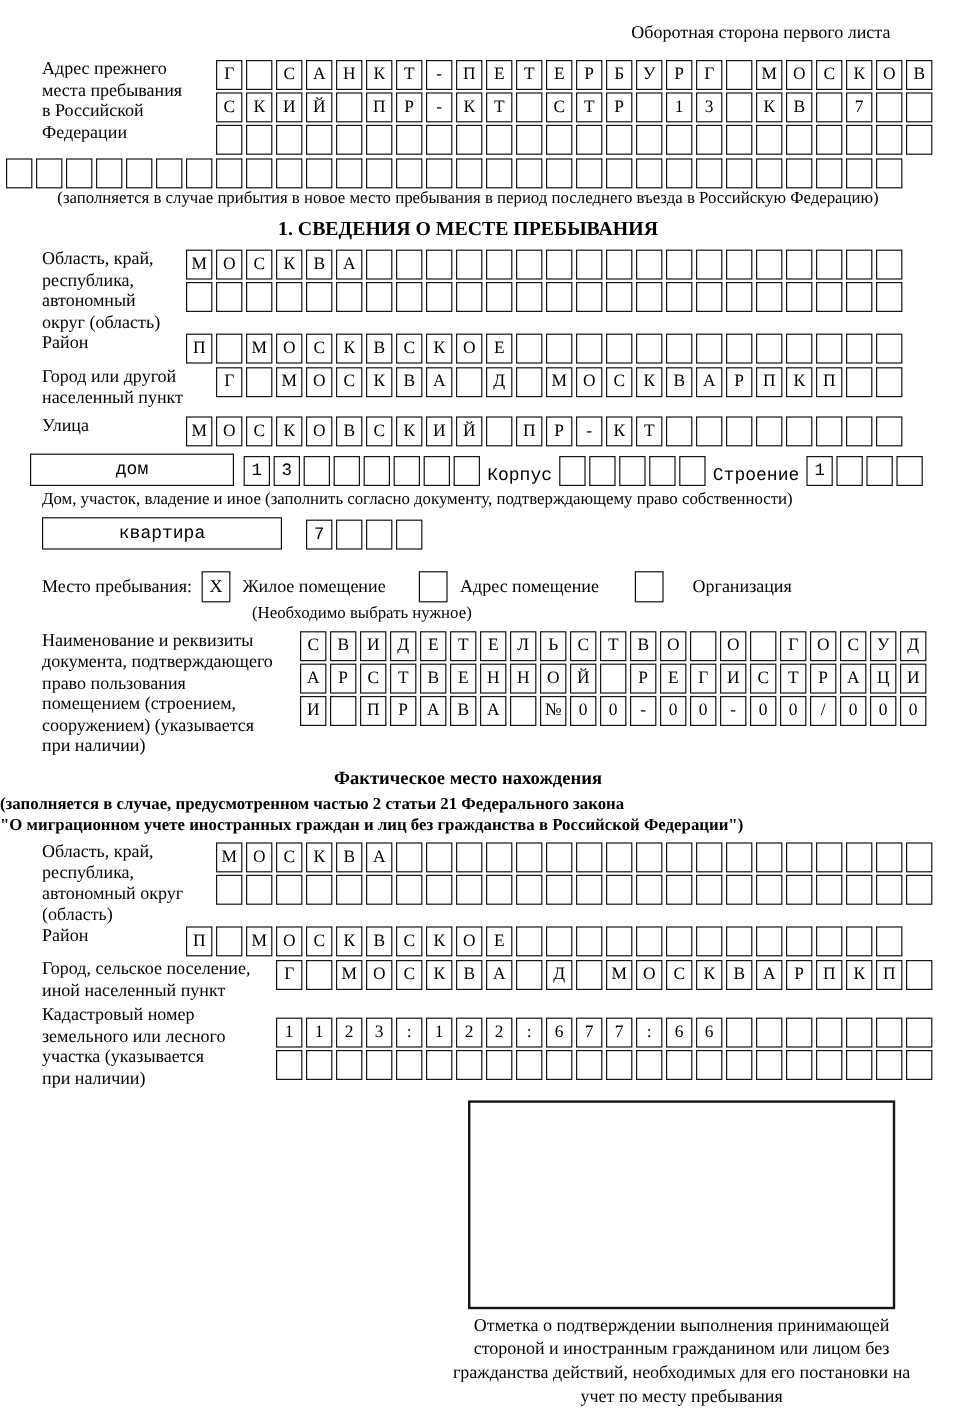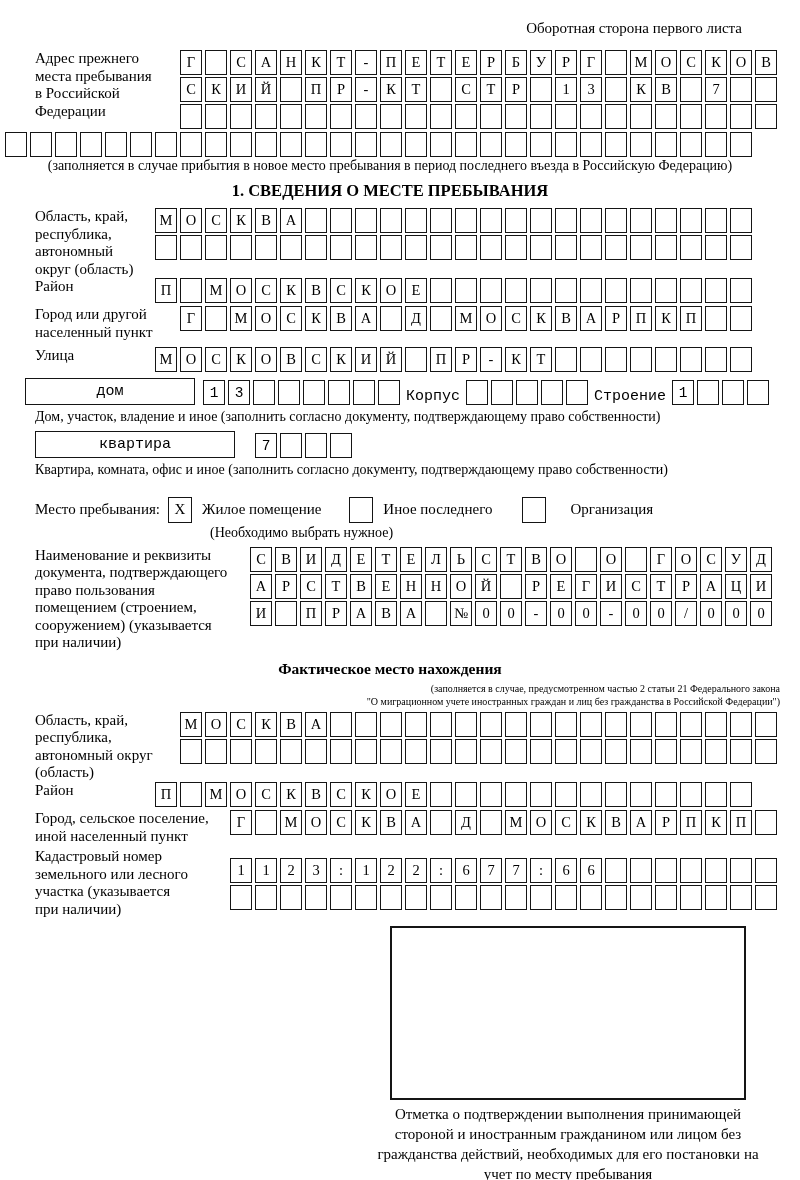--- a/index.html
+++ b/index.html
@@ -28,21 +28,21 @@
   .dom-box{width:170px;} .kv-box{width:200px;margin-left:10px;}
   .inline-label{font-size:15px;flex:none;padding:0 6px;}
   .cells{display:flex;gap:3px;flex:none;}
   .ml8{margin-left:8px;}
 
   .mesto-row{display:flex;align-items:center;margin:18px 0 0 35px;font-size:15px;}
   .checkbox{box-sizing:border-box;width:24px;height:26px;border:1.7px solid #151515;flex:none;
             display:flex;align-items:center;justify-content:center;font-size:15px;}
   .mesto-note{padding-left:210px;font-size:14px;margin-top:2px;}
 
-  .fact-caption{text-align:right;font-size:10px;line-height:1.3;}
+  .fact-caption{text-align:left;font-size:14px;line-height:1.3;font-weight:bold;}
 
   .kad-rows{margin-top:10px;}
 
   .mark-area{width:392px;margin:8px 16px 0 auto;}
   .mark-box{box-sizing:border-box;width:356px;height:174px;border:2px solid #151515;margin:0 auto;}
   .mark-caption{margin-top:5px;font-size:15px;line-height:1.32;text-align:center;}
 
   .rows{flex:1;}
 </style>
 </head>
@@ -357,28 +357,27 @@
 
   <div class="inline-row" style="margin-top:6px;gap:12px;">
     <div class="widebox kv-box">квартира</div>
     <div class="cells ml8">
         <span class="cell">7</span>
         <span class="cell"></span>
         <span class="cell"></span>
         <span class="cell"></span>
       </div>
   </div>
-  <div class="caption cap-left">Квартира, комната, офис и иное (заполнить согласно документу, подтверждающему право собственности)</div>
 
   <div class="mesto-row">
     <span>Место пребывания:</span>
     <span class="checkbox ml8">X</span>
     <span style="margin-left:10px;">Жилое помещение</span>
     <span class="checkbox" style="margin-left:28px;"></span>
-    <span style="margin-left:10px;">Иное последнего</span>
+    <span style="margin-left:10px;">Адрес помещение</span>
     <span class="checkbox" style="margin-left:30px;"></span>
     <span style="margin-left:24px;">Организация</span>
   </div>
   <div class="mesto-note">(Необходимо выбрать нужное)</div>
 
   <div class="field" style="margin-top:6px;">
     <div class="flabel w215">Наименование и реквизиты
 документа, подтверждающего
 право пользования
 помещением (строением,

